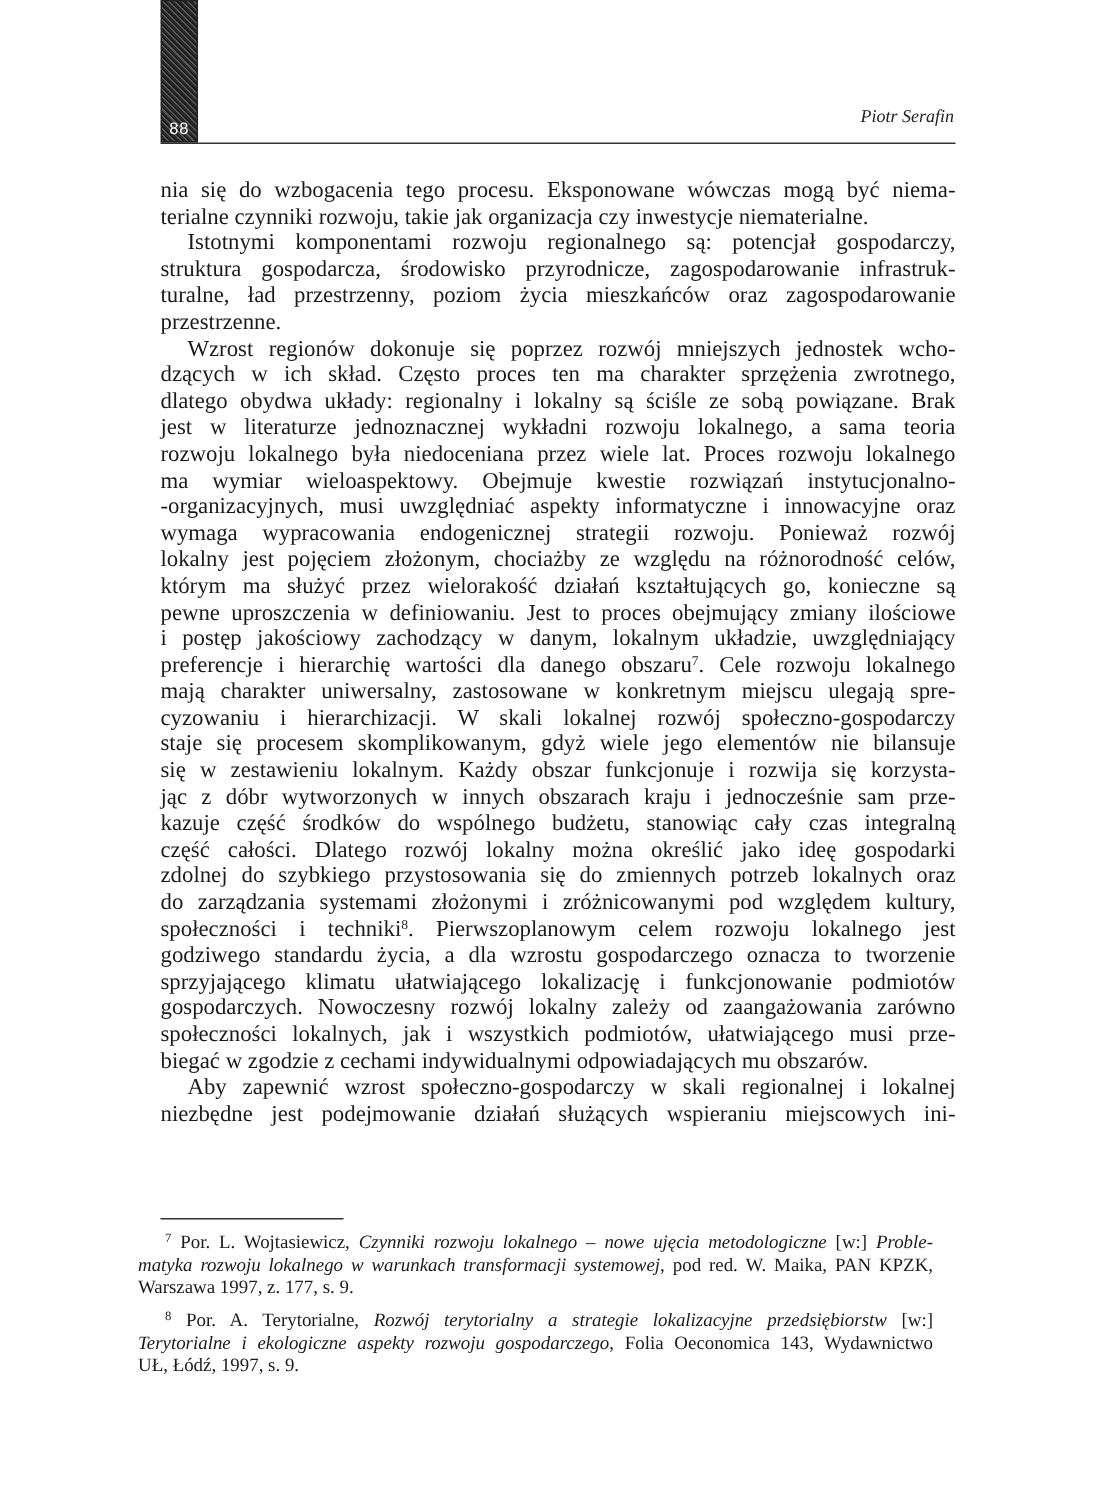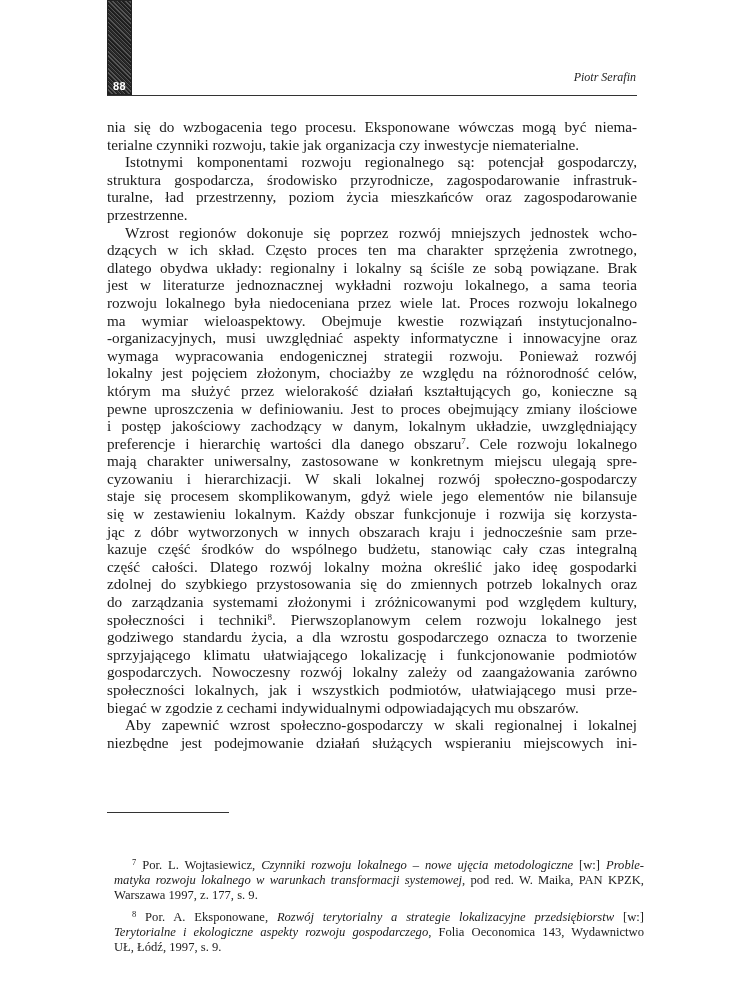--- a/index.html
+++ b/index.html
@@ -2,34 +2,34 @@
 <html><head>
 <meta charset="utf-8">
 <style>
   html, body { margin: 0; padding: 0; background: #ffffff; }
   body { width: 734px; height: 994px; position: relative; overflow: hidden;
          font-family: "Liberation Serif", "DejaVu Serif", serif; color: #1a1a1a; }
   .thumb { position: absolute; left: 107px; top: 0; width: 25px; height: 95px;
            background: repeating-linear-gradient(45deg, #2a2a2a 0 1px, #555 1px 2px, #1d1d1d 2px 3px);
            box-shadow: inset 0 0 0 1px #222; }
   .thumb .pn { position: absolute; left: 0; right: 0; bottom: 3px; text-align: center;
-               color: #fff; font-family: "Liberation Sans", sans-serif; font-weight: bold;
+               color: #fff; font-family: "Liberation Sans", sans-serif; font-weight: normal;
                font-size: 11px; letter-spacing: 0.5px; }
   .running-head { position: absolute; right: 98px; top: 70px; font-style: italic;
                   font-size: 12px; color: #222; }
   .head-rule { position: absolute; left: 107px; width: 530px; top: 95px; height: 1px;
                background: #333; }
   .body-text { position: absolute; left: 107px; top: 118px; width: 530px;
                font-size: 15.2px; line-height: 17.6px; text-align: justify; }
   .body-text .line { display: block; text-align: justify; text-align-last: justify; white-space: nowrap; }
   .body-text .line.last { text-align-last: left; }
   sup { font-size: 9px; line-height: 0; vertical-align: 5px; }
   .fn-rule { position: absolute; left: 107px; top: 812px; width: 122px; height: 1px; background: #333; }
-  .footnotes { position: absolute; left: 114px; top: 821px; width: 530px;
-               font-size: 12.6px; line-height: 15.2px; margin-top: 37px; }
+  .footnotes { position: absolute; left: 92px; top: 821px; width: 530px;
+               font-size: 12.6px; line-height: 15.2px; }
   .fn { margin: 0 0 6px 0; }
   .fn .line { display: block; white-space: nowrap; text-align: justify; text-align-last: justify; }
   .fn .line.first { padding-left: 18px; }
   .fn .line.last { text-align-last: left; }
   .fn sup { font-size: 8.5px; vertical-align: 4px; }
   i { font-style: italic; }
 </style>
 </head>
 <body>
 
@@ -80,17 +80,17 @@
 
 <div class="fn-rule"></div>
 
 <div class="footnotes">
   <div class="fn">
     <span class="line first"><sup>7</sup><span> Por. L. Wojtasiewicz, </span><i>Czynniki rozwoju lokalnego – nowe ujęcia metodologiczne</i><span> [w:] </span><i>Proble-</i></span>
     <span class="line"><i>matyka rozwoju lokalnego w warunkach transformacji systemowej</i><span>, pod red. W. Maika, PAN KPZK,</span></span>
     <span class="line last">Warszawa 1997, z. 177, s. 9.</span>
   </div>
   <div class="fn">
-    <span class="line first"><sup>8</sup><span> Por. A. Eksponowane, </span><i>Rozwój terytorialny a strategie lokalizacyjne przedsiębiorstw</i><span> [w:]</span></span>
+    <span class="line first"><sup>8</sup><span> Por. A. Terytorialne, </span><i>Rozwój terytorialny a strategie lokalizacyjne przedsiębiorstw</i><span> [w:]</span></span>
     <span class="line"><i>Terytorialne i ekologiczne aspekty rozwoju gospodarczego</i><span>, Folia Oeconomica 143, Wydawnictwo</span></span>
     <span class="line last">UŁ, Łódź, 1997, s. 9.</span>
   </div>
 </div>
 
 </body></html>

